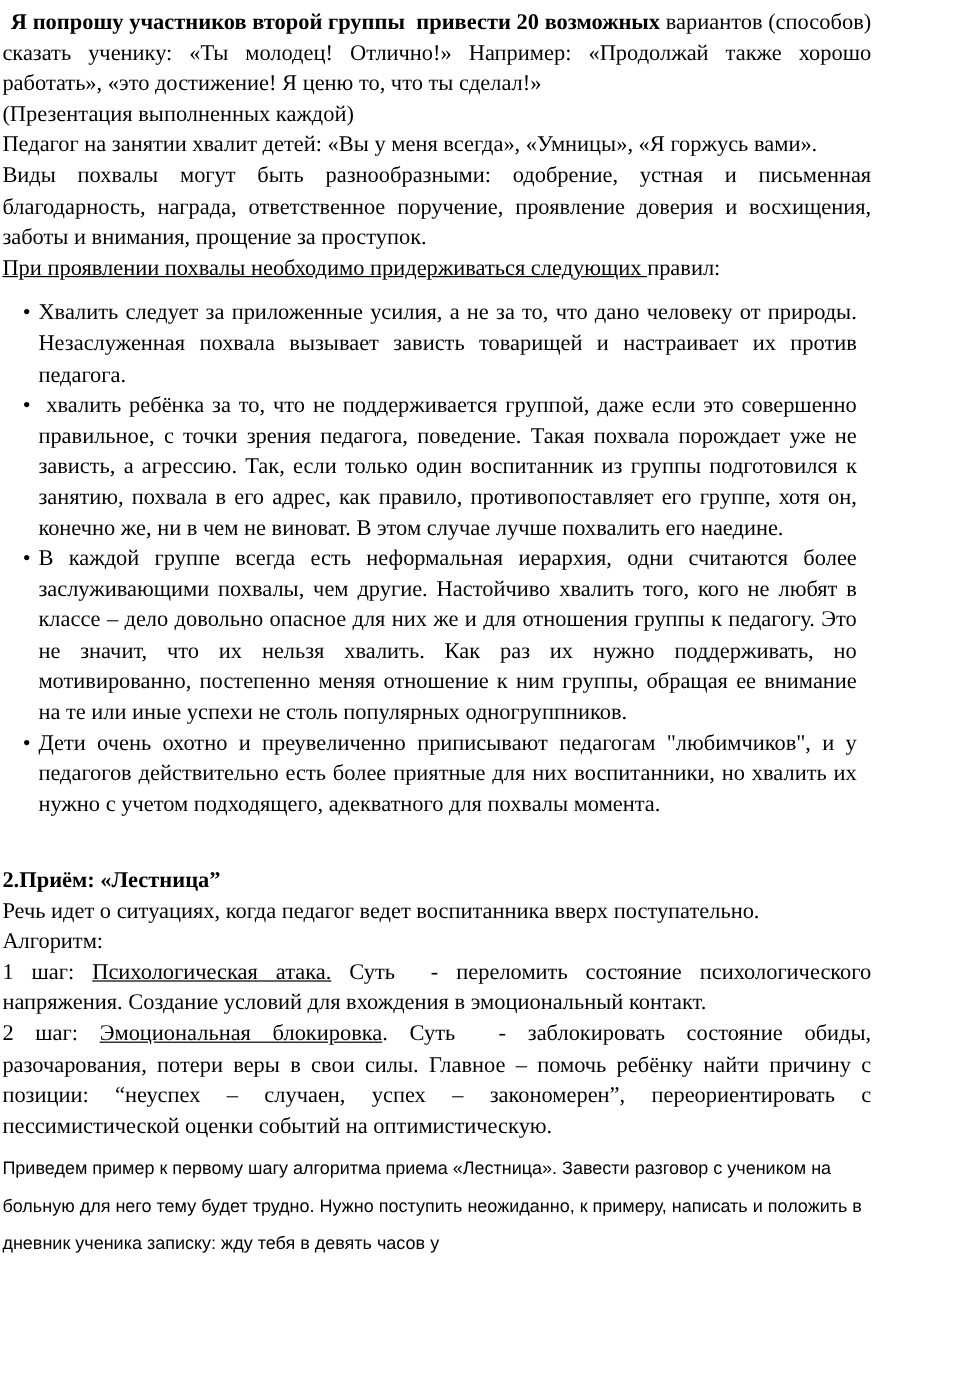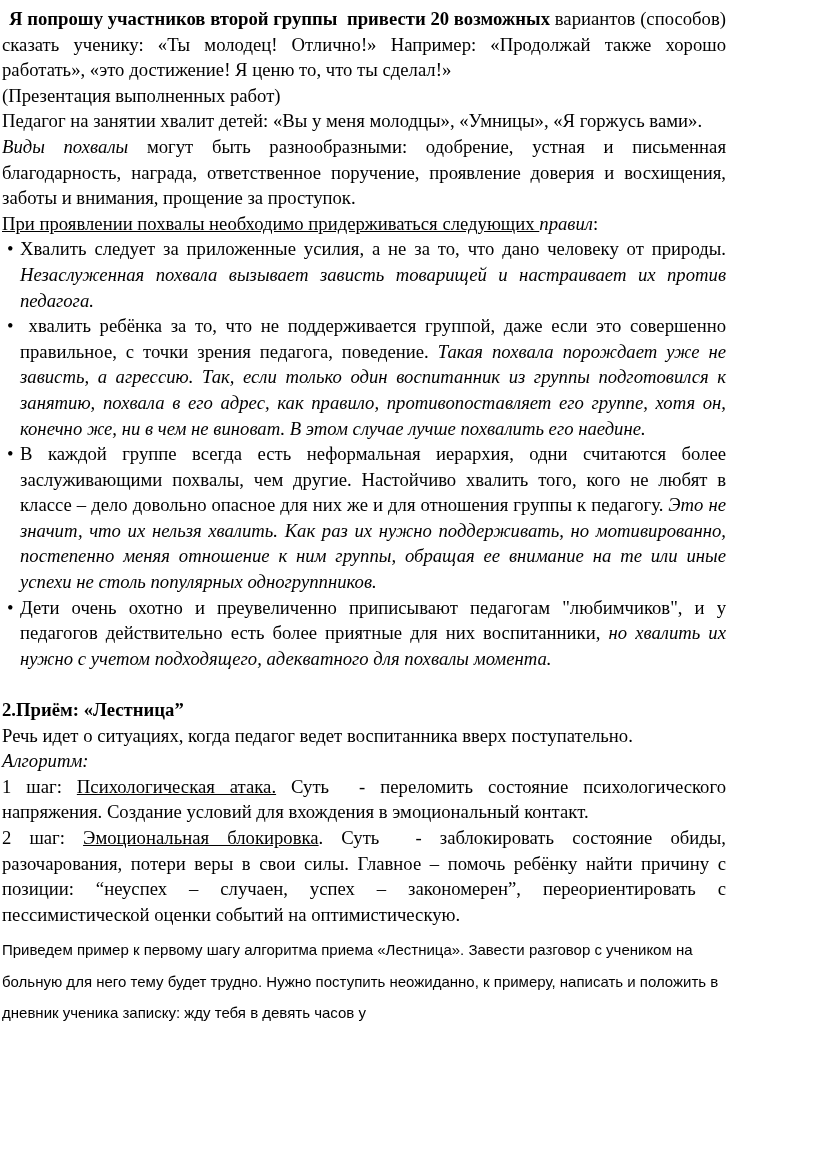--- a/index.html
+++ b/index.html
@@ -19,21 +19,21 @@
     font-size: 18.7px;
     line-height: 25.6px;
     overflow: hidden;
   }
   p { margin: 0; padding: 0; }
   .justify { text-align: justify; }
   .indent-first { text-indent: 7px; }
   .indent-tab { text-indent: 50px; }
   .spacer { height: 25.6px; }
   ul.bullets {
-    margin: 0;
+    margin: 12px;
     padding: 0 0 0 18px;
     list-style: none;
   }
   ul.bullets li {
     position: relative;
     text-align: justify;
   }
   ul.bullets li::before {
     content: "\2022";
     position: absolute;
@@ -41,31 +41,31 @@
     top: 0;
   }
   .sans {
     font-family: "Liberation Sans", "DejaVu Sans", sans-serif;
     font-size: 15px;
     line-height: 31.5px;
     margin-top: 7px;
     text-align: left;
   }
   .b { font-weight: bold; }
-  .i { font-style: italic; }
+  .i { }
   .u { text-decoration: underline; }
 </style>
 </head>
 <body>
 
 <div class="page">
   <div>
       <p class="justify indent-first"><span class="b ">Я попрошу участников второй группы&nbsp; привести 20 возможных</span><span class=""> вариантов (способов) сказать ученику: «Ты молодец! Отлично!» Например: «Продолжай также хорошо работать», «это достижение! Я ценю то, что ты сделал!»</span></p>
-      <p><span class="">(Презентация выполненных работ)</span></p>
-      <p class="justify"><span class="">Педагог на занятии хвалит детей: «Вы у меня молодцы», «Умницы», «Я горжусь вами».</span></p>
+      <p><span class="">(Презентация выполненных каждой)</span></p>
+      <p class="justify"><span class="">Педагог на занятии хвалит детей: «Вы у меня всегда», «Умницы», «Я горжусь вами».</span></p>
       <p class="justify"><span class="i ">Виды похвалы</span><span class=""> могут быть разнообразными: одобрение, устная и письменная благодарность, награда, ответственное поручение, проявление доверия и восхищения, заботы и внимания, прощение за проступок.</span></p>
       <p class="justify"><span class="u ">При проявлении похвалы необходимо придерживаться следующих </span><span class="i ">правил</span><span class="">:</span></p>
       <ul class="bullets">
         <li><span class="">Хвалить следует за приложенные усилия, а не за то, что дано человеку от природы. </span><span class="i ">Незаслуженная похвала вызывает зависть товарищей и настраивает их против педагога.</span></li>
         <li><span class="">&nbsp;хвалить ребёнка за то, что не поддерживается группой, даже если это совершенно правильное, с точки зрения педагога, поведение. </span><span class="i ">Такая похвала порождает уже не зависть, а агрессию. Так, если только один воспитанник из группы подготовился к занятию, похвала в его адрес, как правило, противопоставляет его группе, хотя он, конечно же, ни в чем не виноват. В этом случае лучше похвалить его наедине.</span></li>
         <li><span class="">В каждой группе всегда есть неформальная иерархия, одни считаются более заслуживающими похвалы, чем другие. Настойчиво хвалить того, кого не любят в классе – дело довольно опасное для них же и для отношения группы к педагогу. </span><span class="i ">Это не значит, что их нельзя хвалить. Как раз их нужно поддерживать, но мотивированно, постепенно меняя отношение к ним группы, обращая ее внимание на те или иные успехи не столь популярных одногруппников.</span></li>
         <li><span class="">Дети очень охотно и преувеличенно приписывают педагогам "любимчиков", и у педагогов действительно есть более приятные для них воспитанники, </span><span class="i ">но хвалить их нужно с учетом подходящего, адекватного для похвалы момента.</span></li>
       </ul>
       <div class="spacer"></div>
       <p><span class="b ">2.Приём: «Лестница”</span></p>

